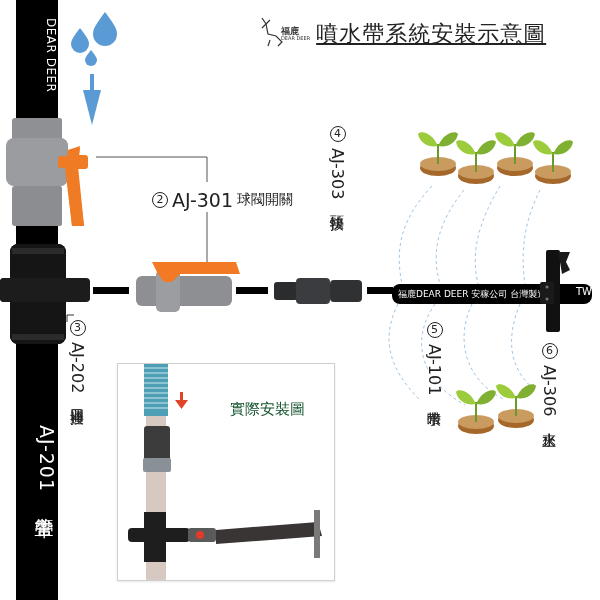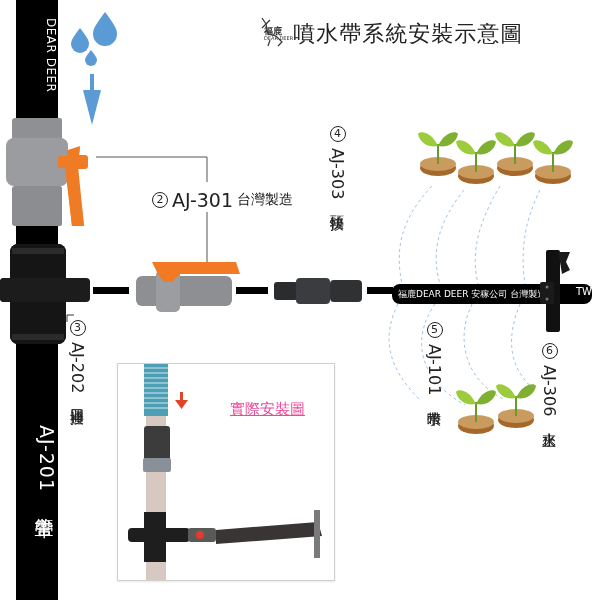--- a/index.html
+++ b/index.html
@@ -8,45 +8,45 @@
 
   .abs { position:absolute; }
 
   
   #main-pipe { left:16px; top:0; width:42px; height:600px; background:#000; }
   .vtext { writing-mode:vertical-rl; }
   #brand-vertical { left:16px; top:10px; width:42px; height:90px; color:#fff; font-size:12px; letter-spacing:0.5px; display:flex; justify-content:center; }
   #main-pipe-label { left:16px; top:385px; width:42px; height:160px; color:#fff; font-size:19px; display:flex; justify-content:center; letter-spacing:1px; }
 
   
-  #title-row { left:236px; top:16px; height:36px; display:flex; align-items:center; }
+  #title-row { left:253px; top:16px; height:36px; display:flex; align-items:center; }
   #logo-text { font-size:7px; color:#333; margin-left:2px; line-height:1; display:flex; flex-direction:column; }
   #logo-text .big { font-size:9px; font-weight:bold; }
-  #page-title { font-size:22px; color:#222; letter-spacing:1px; }
+  #page-title { font-size:22px; color:#222; margin-left:6px; letter-spacing:1px;text-decoration:underline; }
 
   
   .label { font-size:14px; color:#222; }
   .circ { display:inline-block; width:16px; height:16px; border:1.4px solid #222; border-radius:50%; font-size:11px; line-height:13px; text-align:center; }
   #label-ball-valve { left:152px; top:189px; display:flex; align-items:center; gap:4px; }
   #label-ball-valve .model { font-size:19px; }
   .vlabel { writing-mode:vertical-rl; font-size:14px; color:#222; display:flex; align-items:center; gap:6px; }
   .vlabel .circ { writing-mode:horizontal-tb; }
   .vlabel .model { font-size:16px; }
   #label-quick-connector { left:328px; top:126px; }
   #label-four-way { left:68px; top:320px; }
   #label-drip-tape { left:425px; top:322px; }
   #label-clamp { left:540px; top:343px; }
 
   
   #tape-band { left:392px; top:284px; width:200px; height:20px; background:#000; border-radius:8px; color:#fff; font-size:9px; display:flex; align-items:center; padding-left:6px; white-space:nowrap; overflow:hidden; }
   #tape-band-tw { left:576px; top:286px; color:#fff; font-size:10px; }
 
   
   #inset { left:117px; top:363px; width:218px; height:218px; border:1px solid #cfcfcf; background:#fff; box-shadow:0 1px 2px rgba(0,0,0,0.1); }
-  #inset-caption { left:230px; top:400px; font-size:15px; color:#ec4899; text-decoration:underline; font-family:"DejaVu Serif", serif; }
+  #inset-caption { left:230px; top:400px; font-size:15px; color:#14532d; font-family:"DejaVu Serif", serif; }
 </style>
 </head>
 <body>
 
 <svg class="abs" style="left:0;top:0" width="600" height="600">
 
   <g fill="#5b9bd5">
     <path d="M80 28 C74 36,71 40,71 44 A9 9 0 0 0 89 44 C89 40,86 36,80 28Z"></path>
     <path d="M105 12 C97 23,93 28,93 34 A12 12 0 0 0 117 34 C117 28,113 23,105 12Z"></path>
     <path d="M91 50 C87 55,85 58,85 60 A6 6 0 0 0 97 60 C97 58,95 55,91 50Z"></path>
@@ -181,21 +181,21 @@
   <span id="logo-text">
     <span class="big">福鹿</span>
     <span style="font-size:5px">DEAR DEER</span>
   </span>
   <span id="page-title">噴水帶系統安裝示意圖</span>
 </div>
 
 <div id="label-ball-valve" class="abs label">
   <span class="circ">2</span>
   <span class="model">AJ-301</span>
-  <span>台灣製造</span>
+  <span>球閥開關</span>
 </div>
 
 <div id="label-quick-connector" class="abs vlabel">
   <span class="circ">4</span>
   <span class="model">AJ-303</span>
   <span>快接頭</span>
 </div>
 
 <div id="label-four-way" class="abs vlabel">
   <span class="circ">3</span>

